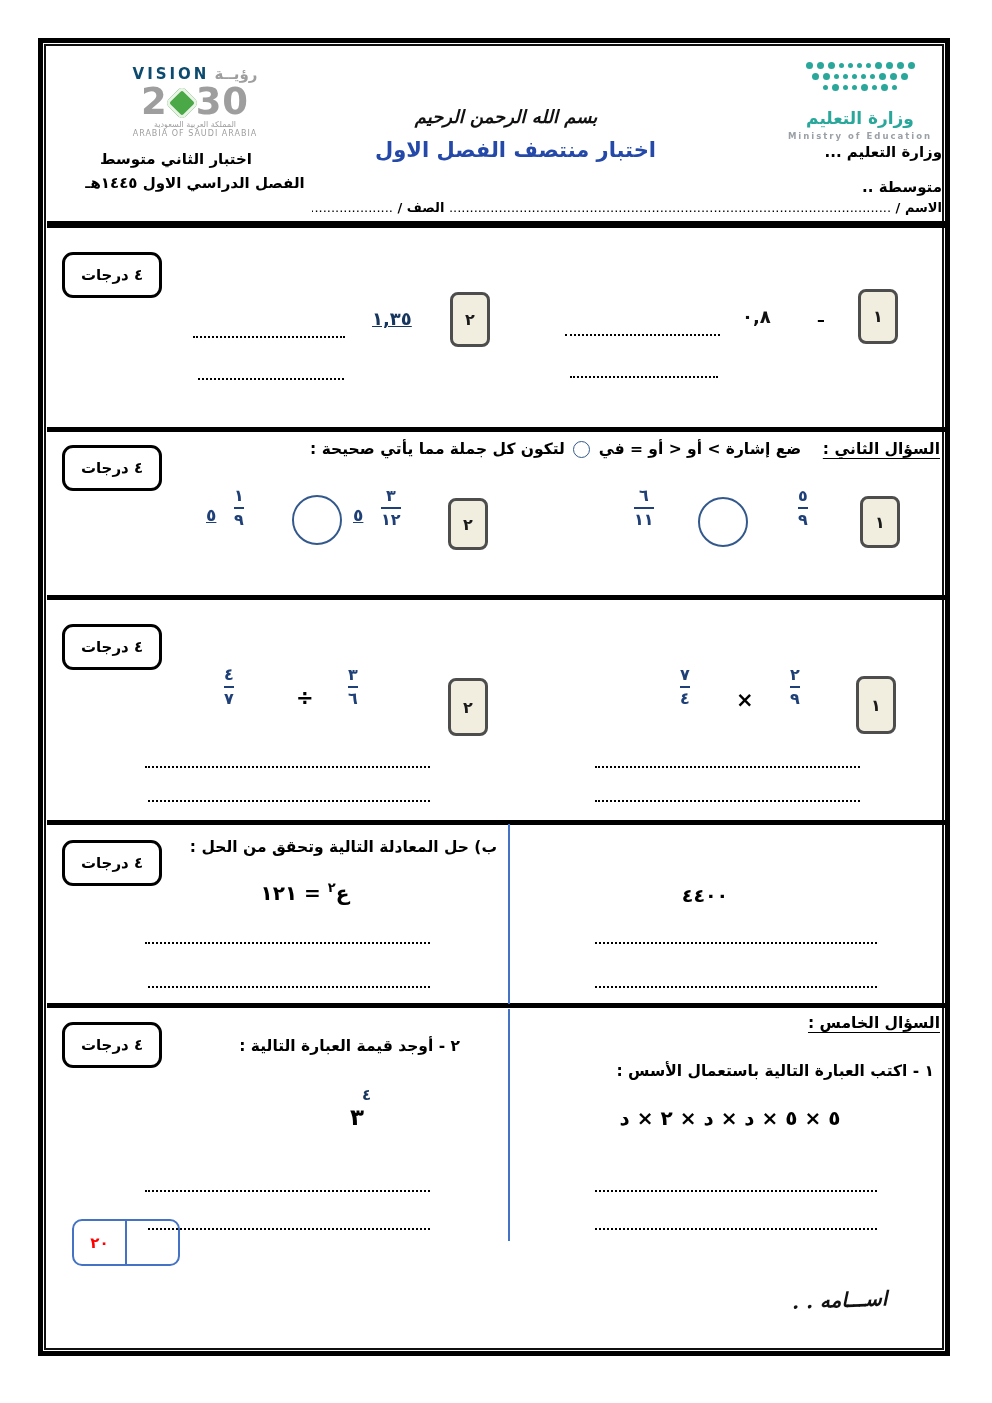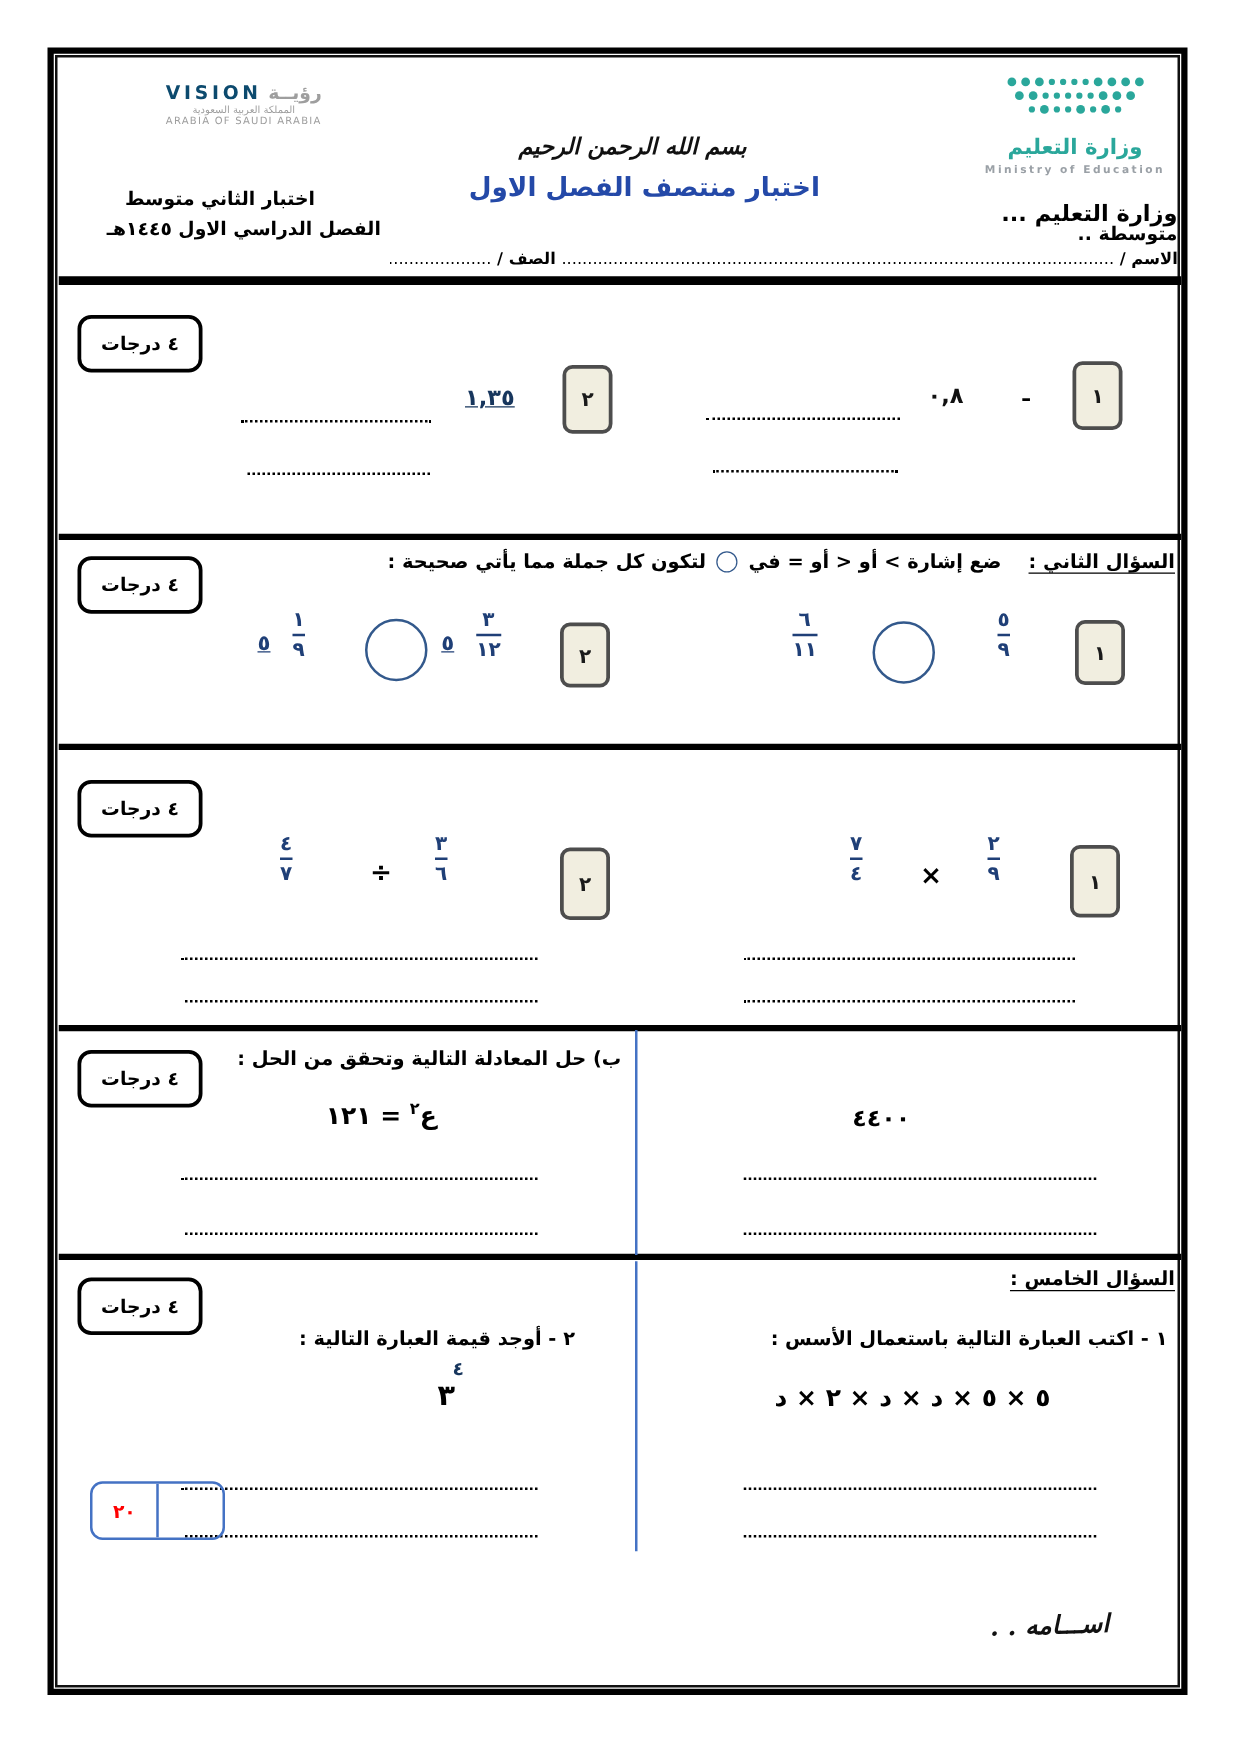--- a/index.html
+++ b/index.html
@@ -110,27 +110,30 @@
         <span class="tdot sm"></span>
         <span class="tdot sm"></span>
         <span class="tdot"></span>
         <span class="tdot sm"></span>
         <span class="tdot"></span>
         <span class="tdot sm"></span>
       </div>
   </div>
   <div class="abs moe-word" style="left:775px; top:108px; width:170px;">وزارة التعليم</div>
   <div class="abs moe-en" style="left:775px; top:131px; width:170px;">Ministry of Education</div>
-  <div class="abs rtl bold" style="right:50px; top:161px; font-size:18px;">وزارة التعليم ...</div>
+  <div class="abs rtl bold" style="right:50px; top:143px; font-size:15px;">وزارة التعليم ...</div>
   <div class="abs rtl bold" style="right:50px; top:178px; font-size:15px;">متوسطة ..</div>
 
   <div class="abs" style="left:100px; top:64px; width:190px; text-align:center;">
     <div>
       <span class="vision-top">VISION</span>
       <span class="vision-ar">رؤيــة</span>
+    </div>
+    <div class="vision-year">
+      <span>2</span><span class="vision-emblem"></span><span>30</span>
     </div>
     <div class="vision-sub">المملكة العربية السعودية</div>
     <div class="vision-sub">ARABIA OF SAUDI ARABIA</div>
   </div>
   <div class="abs rtl bold" style="left:100px; top:150px; width:190px; text-align:left; font-size:15px;">اختبار الثاني متوسط</div>
   <div class="abs rtl bold" style="left:85px; top:174px; width:220px; text-align:center; font-size:15px;">الفصل الدراسي الاول ١٤٤٥هـ</div>
 
   <div class="abs bismillah rtl" style="left:376px; top:106px; width:260px; text-align:center;">بسم الله الرحمن الرحيم</div>
   <div class="abs exam-title rtl" style="left:356px; top:138px; width:300px; text-align:right;">اختبار منتصف الفصل الاول</div>
 
@@ -247,24 +250,24 @@
   <div class="vline" style="left:508px; top:1009px; height:232px;"></div>
   <div class="badge" style="left:62px; top:1022px;">٤ درجات</div>
 
   <div class="abs rtl qtitle u" style="right:52px; top:1014px; white-space:nowrap;">السؤال الخامس :</div>
 
   <div class="abs rtl qtitle" style="right:58px; top:1062px; white-space:nowrap;">١ -   اكتب العبارة التالية باستعمال الأسس :</div>
   <div class="abs rtl bold" style="left:580px; top:1106px; width:300px; text-align:center; font-size:20px;">٥ × ٥ × د × د × ٢ × د</div>
   <div class="dotline" style="left:595px; top:1190px; width:282px;"></div>
   <div class="dotline" style="left:595px; top:1228px; width:282px;"></div>
 
-  <div class="abs rtl qtitle" style="right:532px; top:1062px; white-space:nowrap;">٢ - أوجد قيمة العبارة التالية :</div>
+  <div class="abs rtl qtitle" style="right:532px; top:1037px; white-space:nowrap;">٢ - أوجد قيمة العبارة التالية :</div>
   <div class="abs bold" style="left:362px; top:1086px; font-size:15px; color:#17365d;">٤</div>
   <div class="abs bold" style="left:350px; top:1104px; font-size:23px;">٣</div>
   <div class="dotline" style="left:145px; top:1190px; width:285px;"></div>
   <div class="dotline" style="left:148px; top:1228px; width:282px;"></div>
 
-  <div class="score-box" style="left:72px; top:1185px;">
+  <div class="score-box" style="left:72px; top:1219px;">
     <div class="score-cell-r">٢٠</div>
     <div class="score-cell-l"></div>
   </div>
   <div class="abs signature rtl" style="right:105px; top:1288px;">اســـامه . .</div>
 </div>
 
 </body></html>

